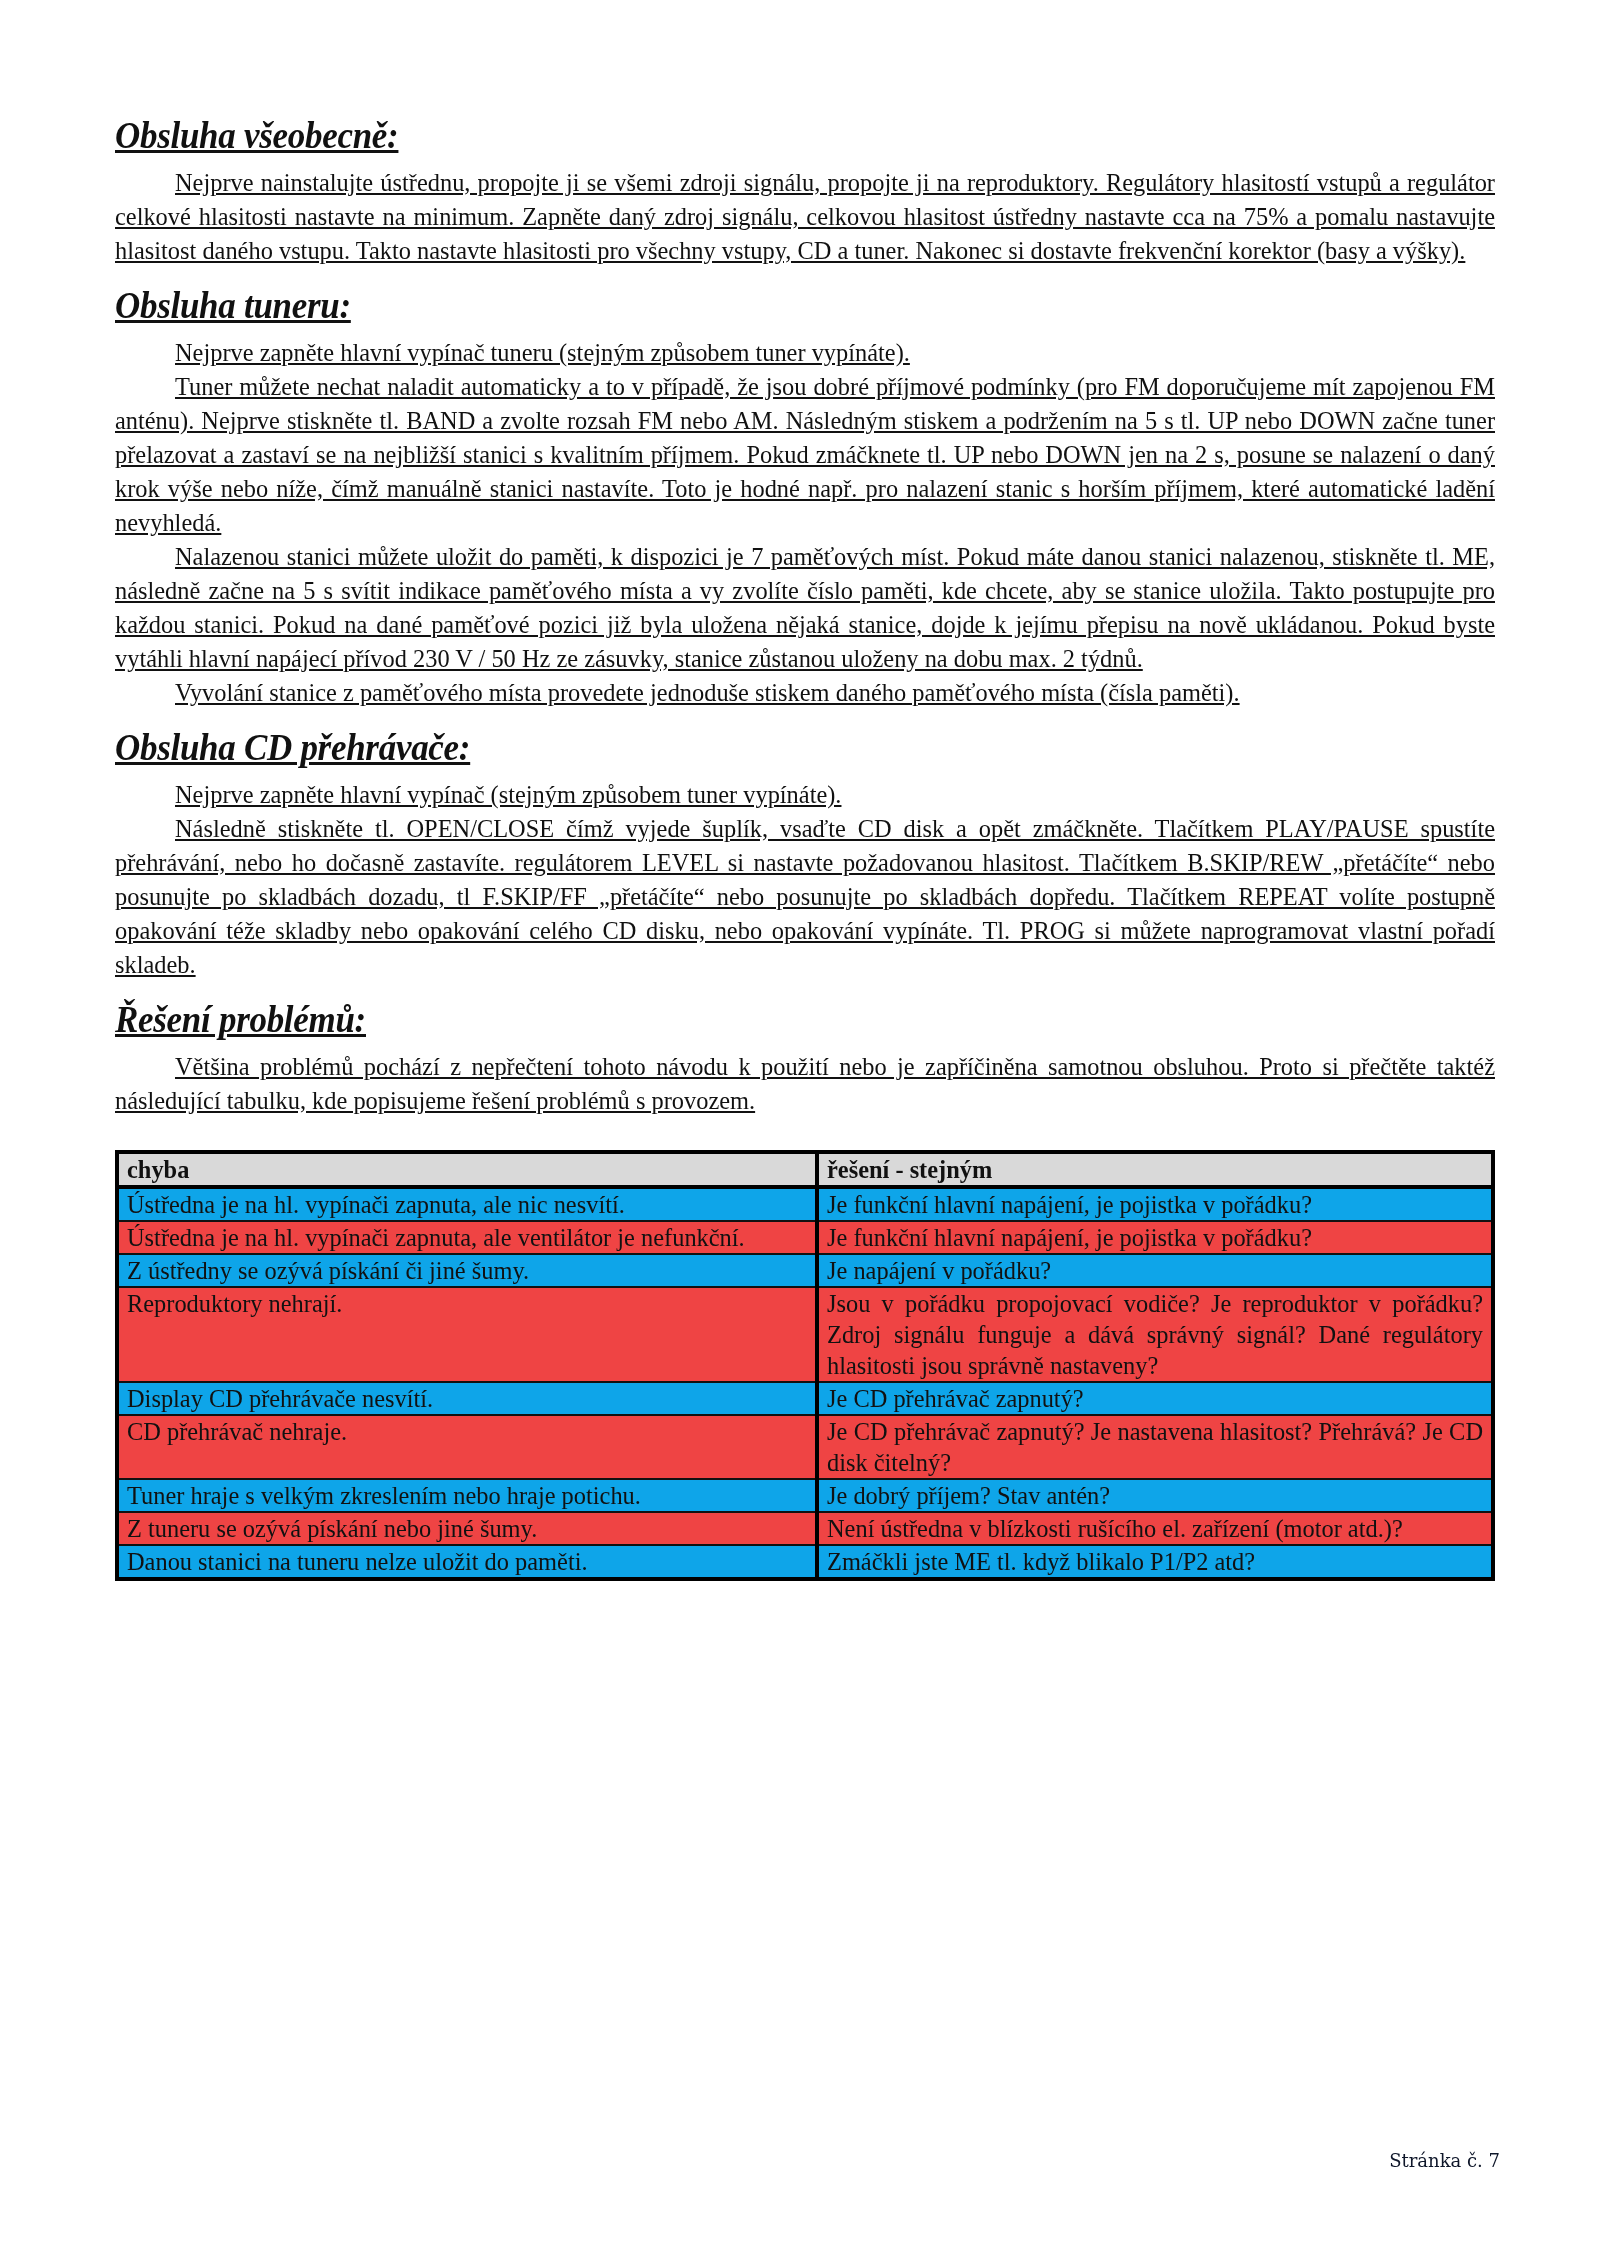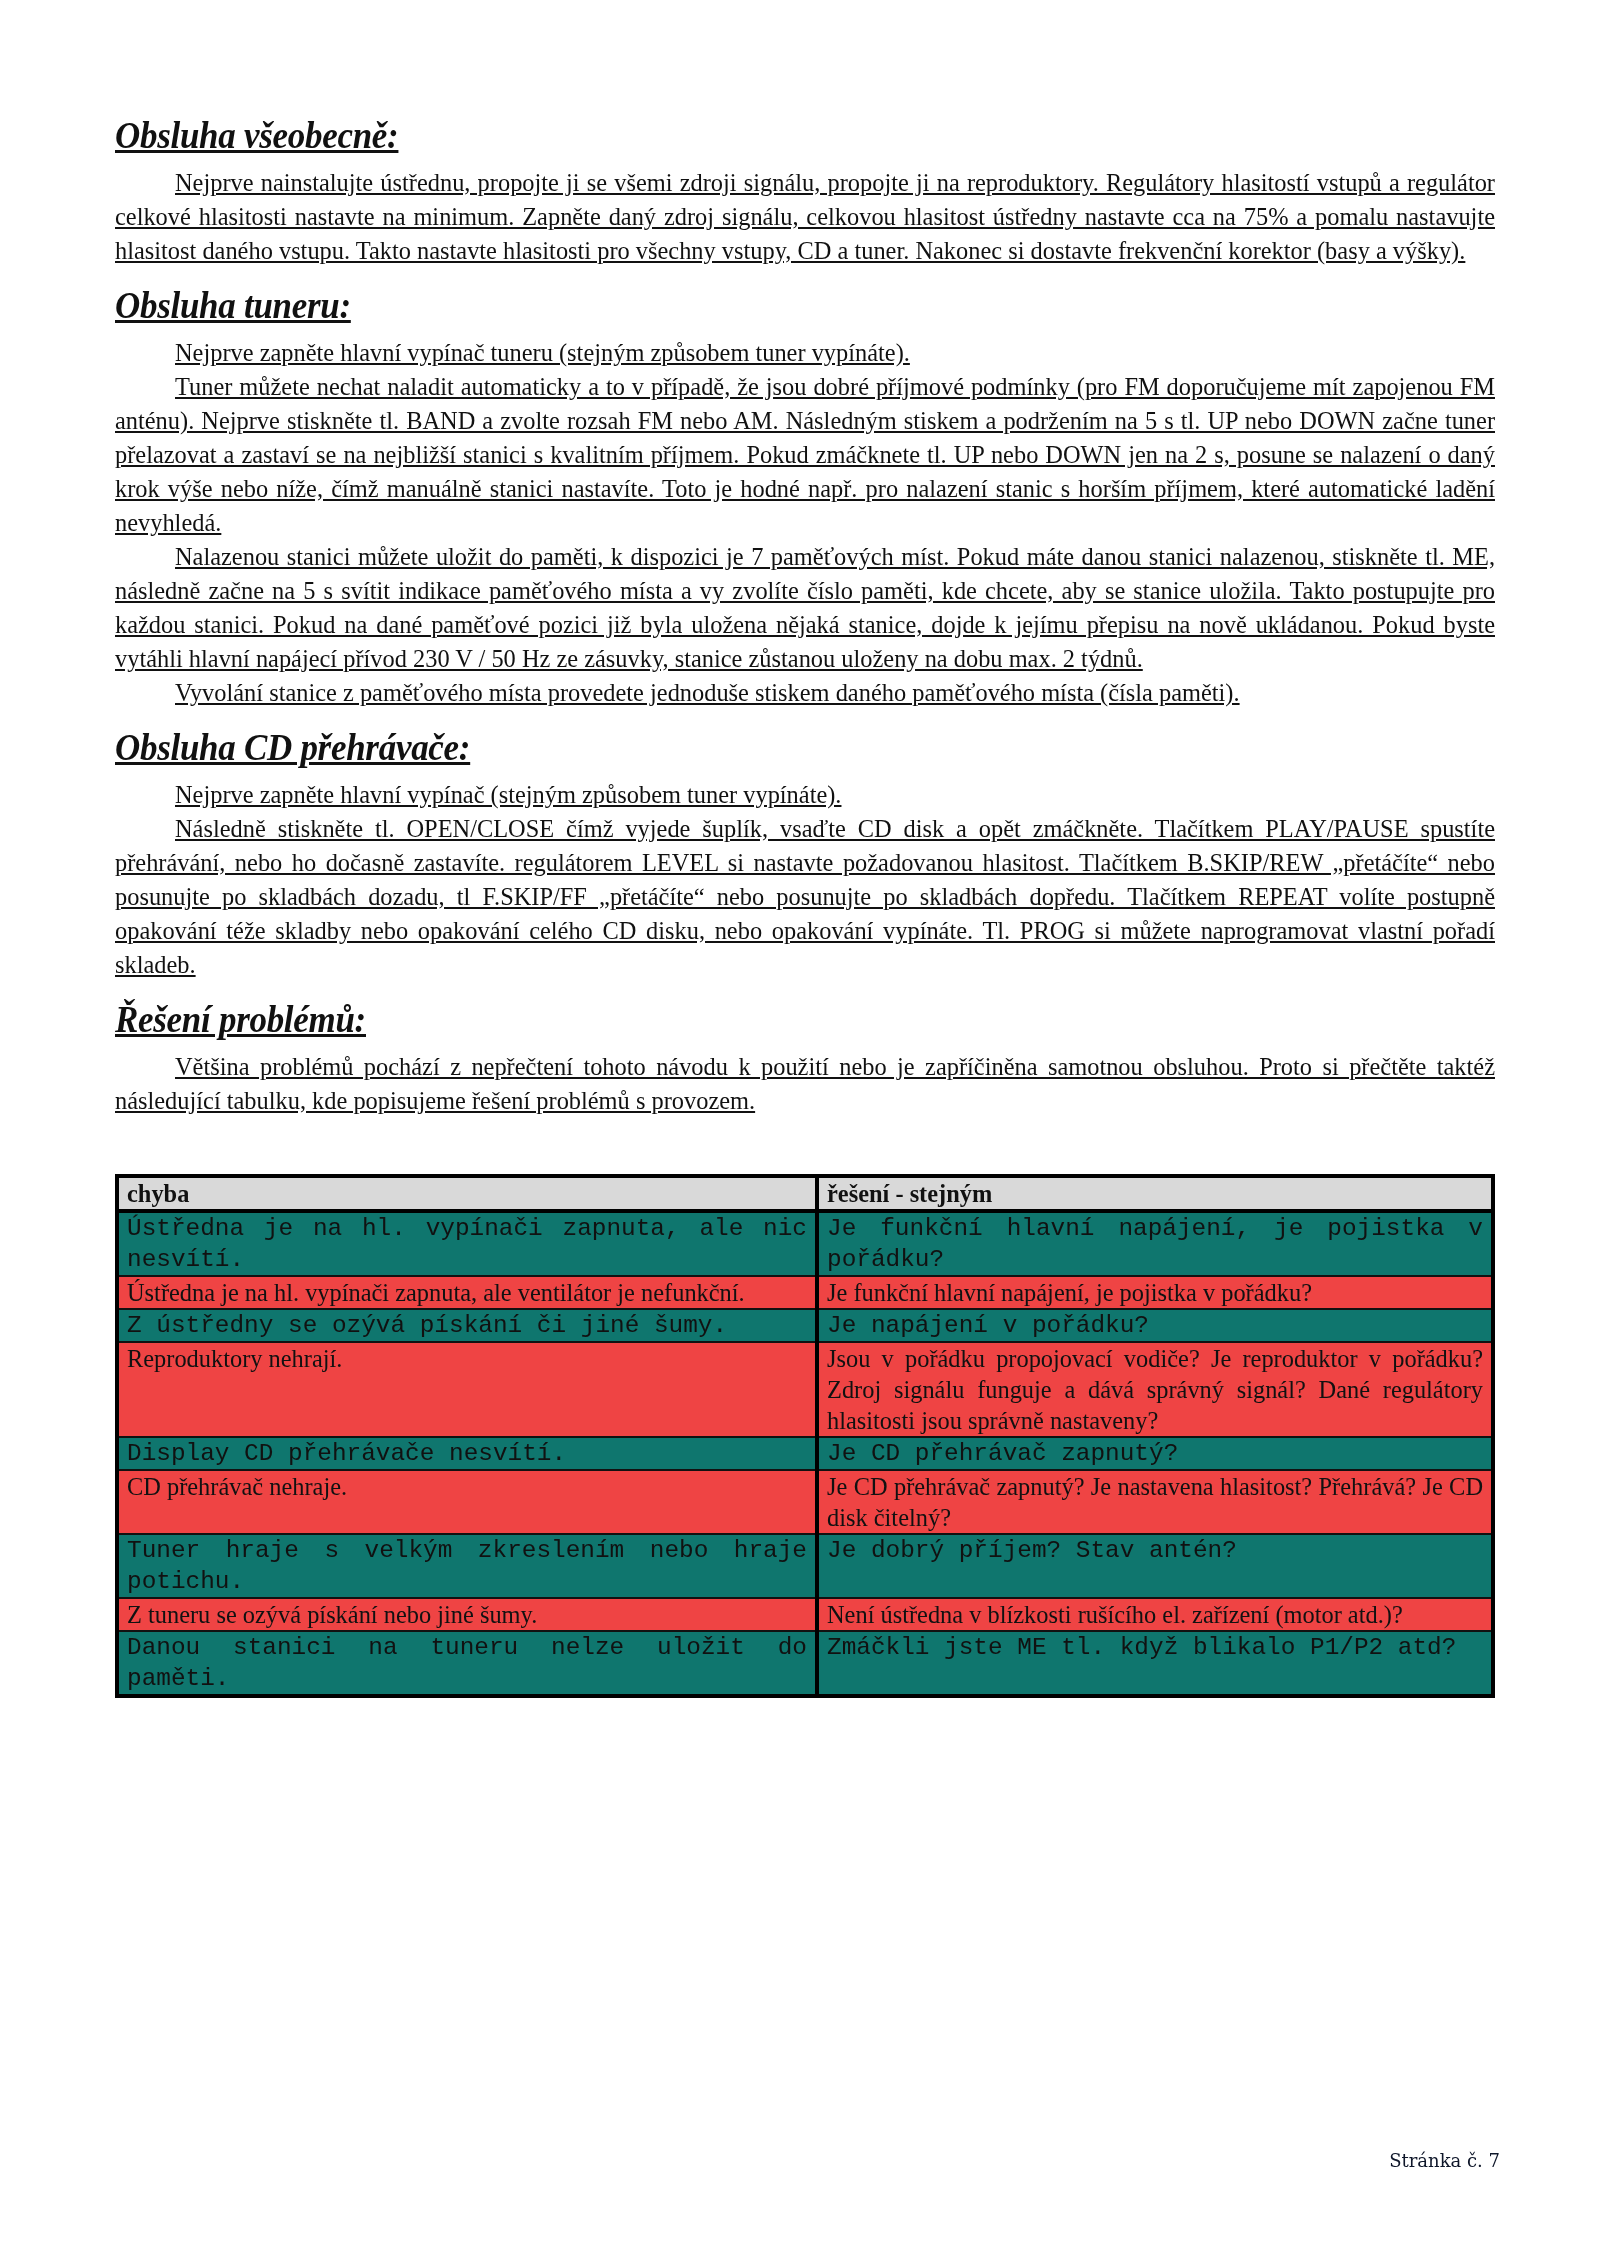--- a/index.html
+++ b/index.html
@@ -29,42 +29,42 @@
     }
     .section { margin-bottom: 14px; text-decoration: underline; }
     p.para {
       margin: 0;
       font-size: 24.4px;
       line-height: 34px;
       text-align: justify;
       text-indent: 60px;
     }
     table.trouble {
-      margin-top: 56px;
+      margin-top: 32px;
       width: 1380px;
       border-collapse: collapse;
       border: 4px solid #000;
       font-size: 24.4px;
       line-height: 31px;
     }
     table.trouble th, table.trouble td {
       border: 2px solid #111;
       padding: 0 8px;
       vertical-align: top;
       text-align: justify;
     }
     table.trouble th {
       background: #d9d9d9;
       text-align: left;
       font-weight: bold;
       border-bottom: 4px solid #000;
     }
     table.trouble td.col-a { width: 680px; border-right: 4px solid #000; }
     table.trouble th.col-a { border-right: 4px solid #000; }
-    table.trouble tr.odd td { background: #0f766e; font-family: Liberation Mono, monospace; }
+    table.trouble tr.odd td { background: #0ea5e9; }
     table.trouble tr.even td { background: #ef4444; }
     .footer {
       position: absolute;
       right: 100px;
       top: 2150px;
       font-family: "DejaVu Serif", serif;
       font-size: 18px;
       color: #0f172a;
       text-align: right;
     }

